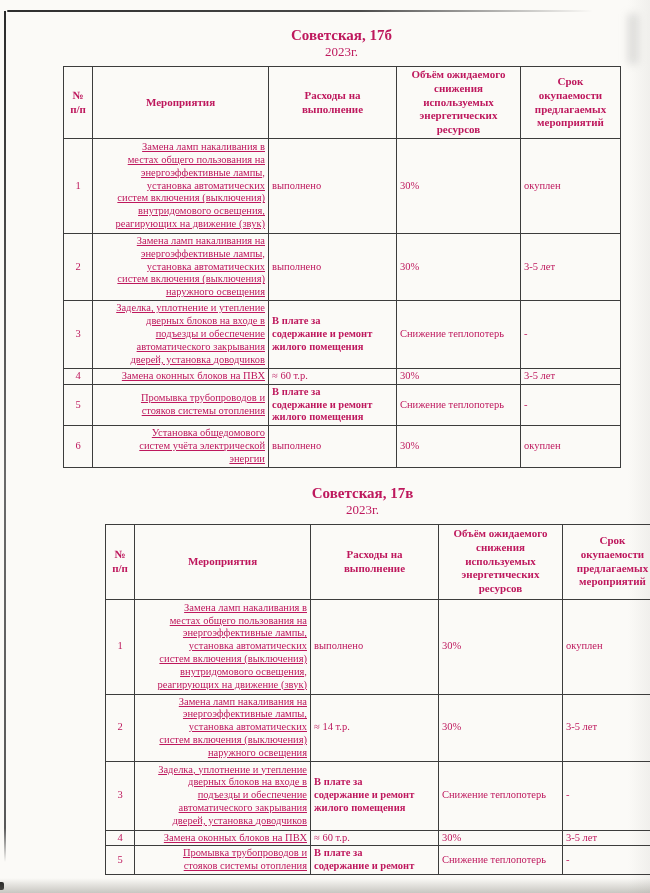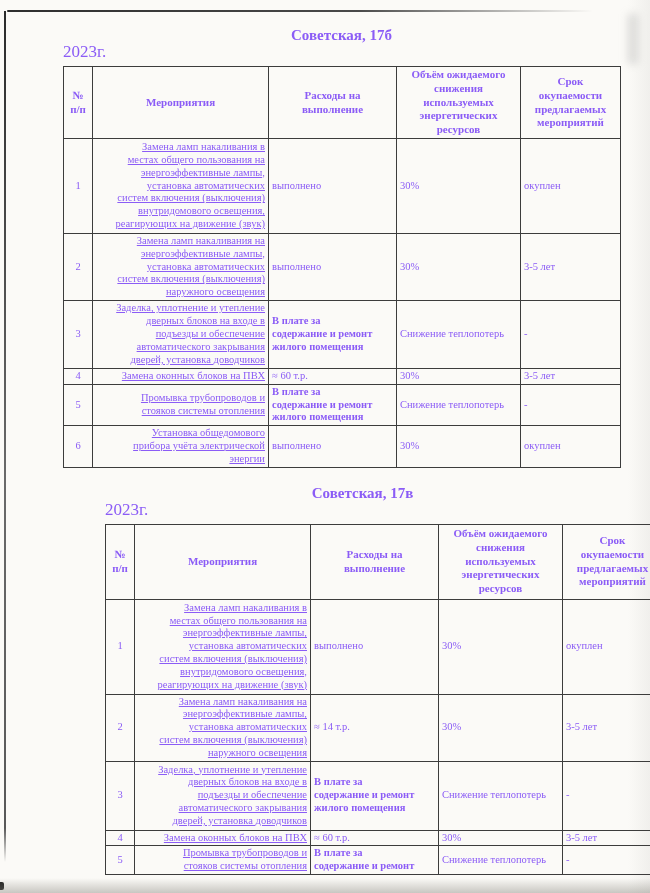--- a/index.html
+++ b/index.html
@@ -6,21 +6,21 @@
   body{
     width:650px;height:893px;
     background:#e9e9e7;
     font-family:"Liberation Serif","DejaVu Serif",serif;
   }
   .page{
     position:relative;
     width:650px;height:893px;
     background:#fbfaf7;
     overflow:hidden;
-    color:#8b5cf6;
+    color:#be185d;
   }
   
   .edge-top{
     position:absolute;top:10px;left:7px;width:586px;height:2px;
     background:linear-gradient(to right,#2e2e2e 0%,#4a4a4a 60%,rgba(90,90,90,0) 100%);
     border-radius:1px;
   }
   .edge-left{
     position:absolute;top:11px;left:4px;width:2px;height:851px;
     background:linear-gradient(to bottom,#2b2b2b 0%,#6a6a6a 55%,#585858 96%,rgba(90,90,90,0) 100%);
@@ -43,21 +43,21 @@
     background:linear-gradient(to right,rgba(190,190,186,0) 0%,rgba(190,190,186,0.18) 100%);
   }
 
   .content{
     position:absolute;left:63px;top:26px;width:557px;
   }
   .doc-title{
     text-align:center;font-weight:bold;font-size:15px;line-height:18px;
   }
   .doc-year{
-    font-size:17px;line-height:16px;margin-bottom:6px;
+    text-align:center;font-size:13px;line-height:16px;margin-bottom:6px;
   }
   .section-2{margin-top:16px;padding-left:42px;}
 
   table.measures{
     border-collapse:collapse;table-layout:fixed;width:557px;
   }
   .measures col.c1{width:29px;}
   .measures col.c2{width:176px;}
   .measures col.c3{width:128px;}
   .measures col.c4{width:124px;}
@@ -186,21 +186,21 @@
 стояков системы отопления</td>
             <td class="c-left">В плате за
 содержание и ремонт
 жилого помещения</td>
             <td class="c-center">Снижение теплопотерь</td>
             <td class="c-center">-</td>
           </tr>
           <tr class="r6">
             <td class="c-num">6</td>
             <td class="c-measure">Установка общедомового
-прибора учёта электрической
+систем учёта электрической
 энергии</td>
             <td class="c-center">выполнено</td>
             <td class="c-center">30%</td>
             <td class="c-center">окуплен</td>
           </tr>
         </tbody>
       </table>
     </section>
 
     <section class="section-2">

